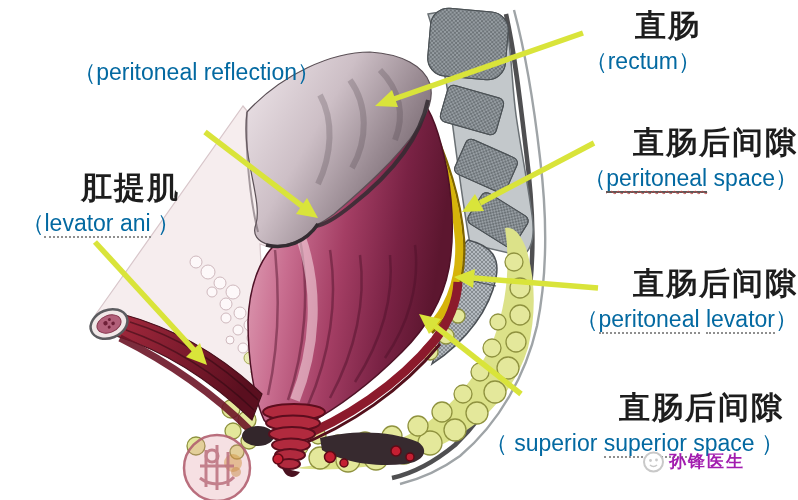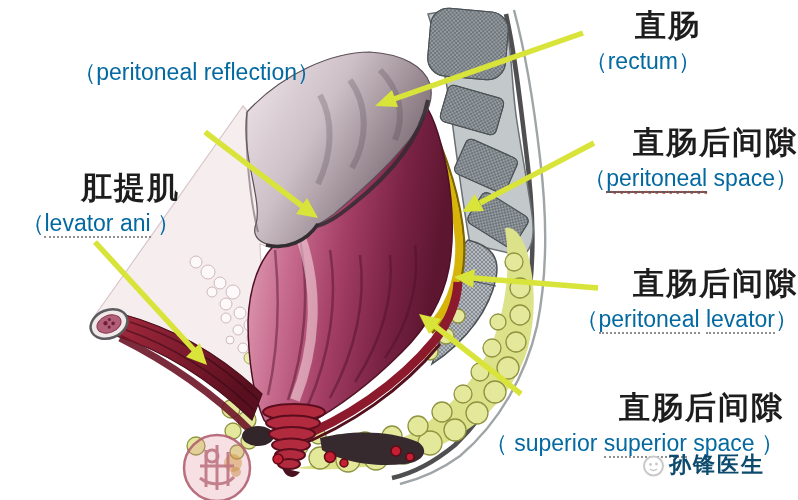--- a/index.html
+++ b/index.html
@@ -13,21 +13,21 @@
   .label .en span{white-space:pre;}
   .u-dot{border-bottom:2px dotted #8f8f8f;}
   .u-spell{border-bottom:2px solid #5a5a5a;text-decoration:underline wavy 1px #c04848;text-underline-offset:4px;}
   .lbl-rectum{left:549px;top:8px;width:152px;}
   .lbl-perit{left:22px;top:56px;width:298px;}
   .lbl-lev{left:-4px;top:170px;width:184px;}
   .lbl-retro{left:550px;top:125px;width:248px;}
   .lbl-sacral{left:536px;top:266px;width:262px;}
   .lbl-sup{left:480px;top:390px;width:304px;}
   .watermark{position:absolute;left:642px;top:450px;display:flex;align-items:center;gap:4px;
-             color:#0c4a6e;font-size:22px;font-weight:600;letter-spacing:2px;white-space:nowrap;}
+             color:#a21caf;font-size:17px;font-weight:600;letter-spacing:2px;white-space:nowrap;}
 </style>
 </head>
 <body>
 
 <div class="stage">
 
   <svg class="art" width="798" height="500" viewBox="0 0 798 500">
     <defs>
       <linearGradient id="gRect" x1="0" y1="0" x2="1" y2="0.25">
         <stop offset="0" stop-color="#e8b3c4"></stop>

